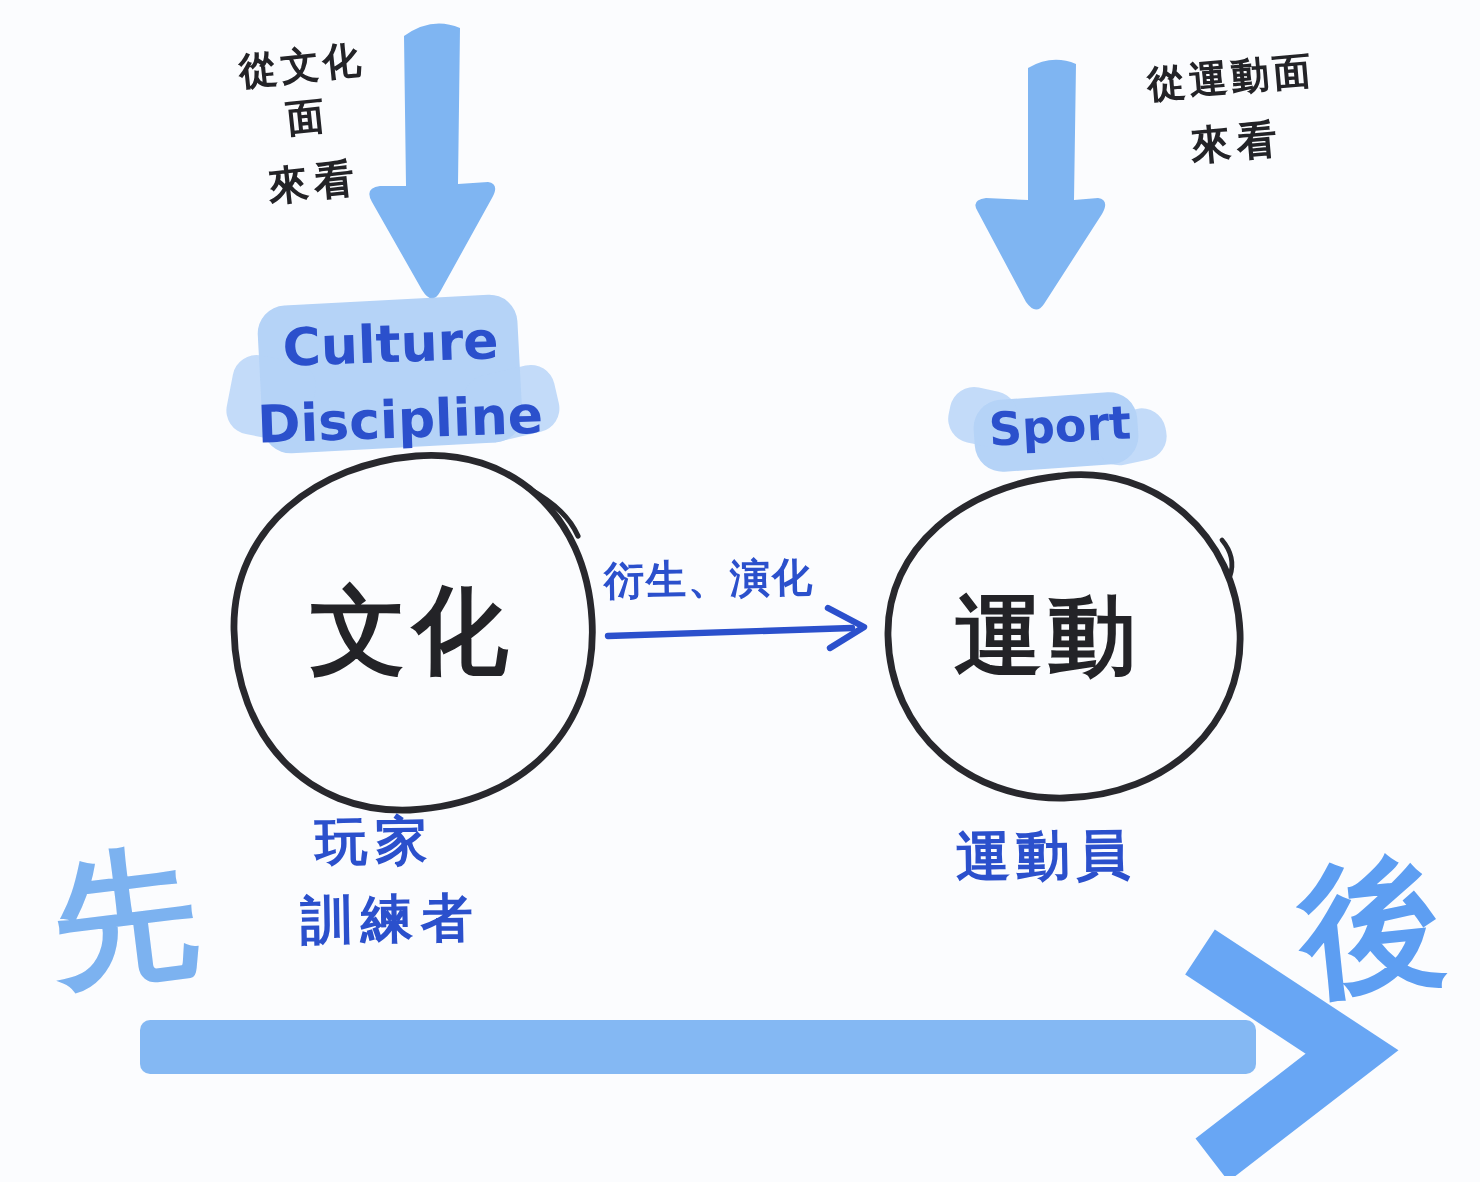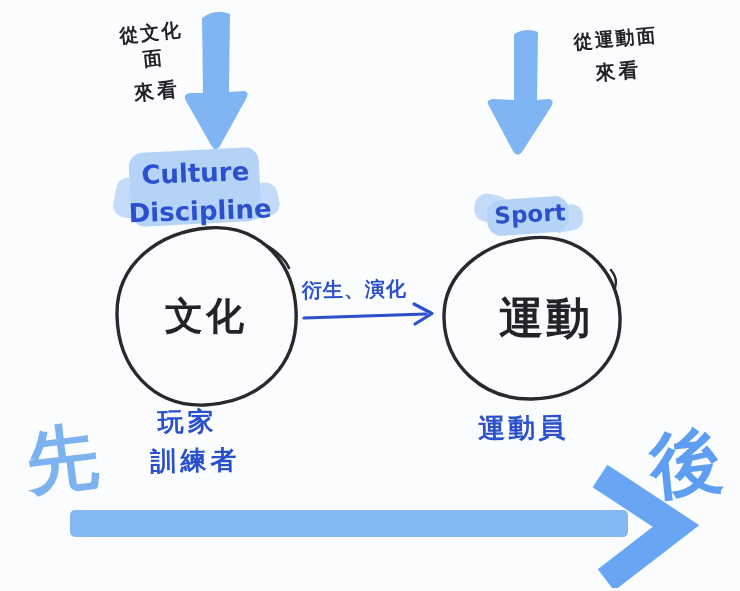--- a/index.html
+++ b/index.html
@@ -35,22 +35,22 @@
   .tag { position:absolute; color:#2B50CC; font-weight:600; text-align:center; }
   .tag-culture { left:128px; top:155px; width:136px; font-size:26px; transform:rotate(-2deg); line-height:1.45; }
   .tag-sport   { left:487px; top:201px; width:86px;  font-size:23px; transform:rotate(-3deg); }
 
   
   .circle-svg { position:absolute; }
   .circle-left-svg  { left:112px; top:222px; }
   .circle-right-svg { left:438px; top:232px; }
   .circle-label { position:absolute; display:flex; align-items:center; justify-content:center;
                   color:#232327; font-weight:600; letter-spacing:3px; }
-  .circle-label-left  { left:112px; top:222px; width:188px; height:188px; font-size:38px; }
-  .circle-label-right { left:452px; top:232px; width:188px; height:172px; font-size:44px; }
+  .circle-label-left  { left:112px; top:222px; width:188px; height:188px; font-size:48px; }
+  .circle-label-right { left:430px; top:232px; width:188px; height:172px; font-size:44px; }
 
   
   .relation-label { position:absolute; left:302px; top:276px; width:140px;
                     color:#2B50CC; font-size:20px; font-weight:600; letter-spacing:1px;
                     transform:rotate(-1deg); }
   .relation-arrow-svg { position:absolute; left:298px; top:298px; }
 
   
   .roles { position:absolute; color:#2B50CC; font-weight:600; }
   .roles-left  { left:150px; top:402px; width:130px; font-size:26px; line-height:1.5;

